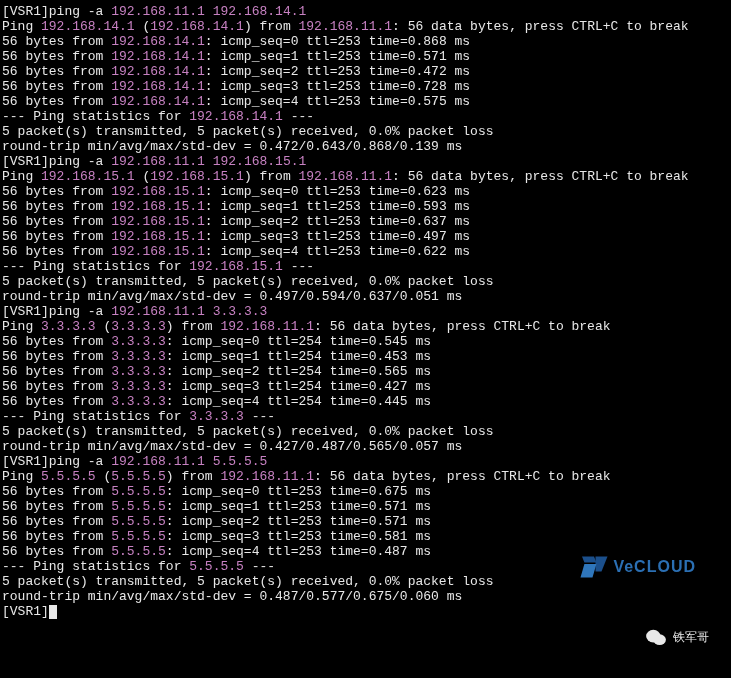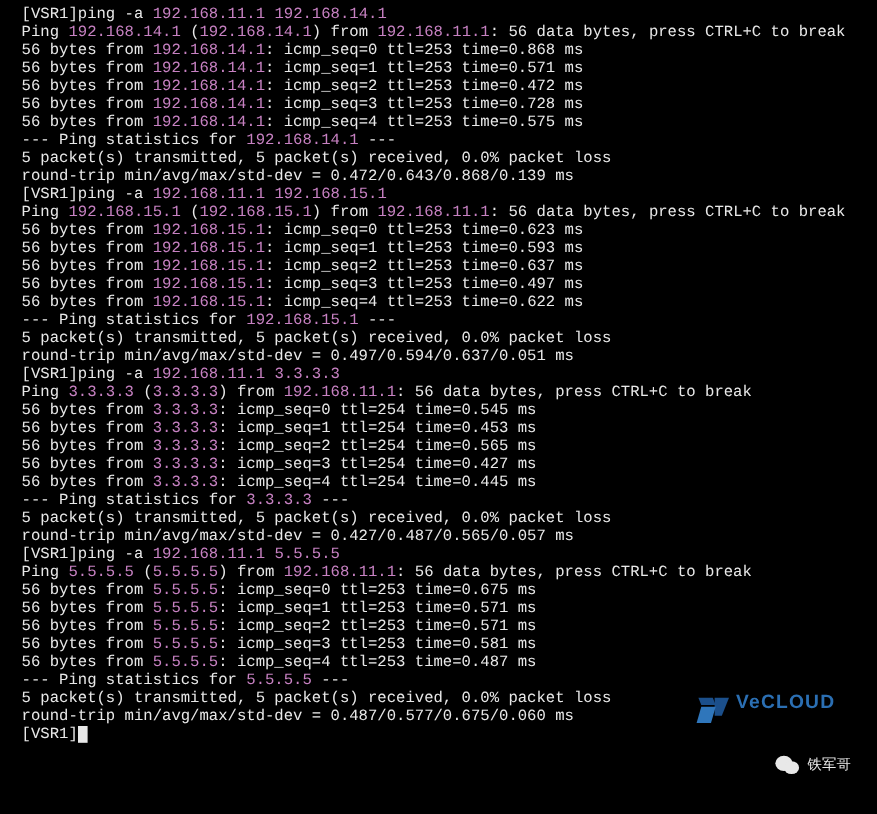--- a/index.html
+++ b/index.html
@@ -10,38 +10,38 @@
     height: 678px;
     overflow: hidden;
   }
   .terminal {
     font-family: Consolas, "Courier New", monospace;
     font-size: 13px;
     line-height: 15px;
     color: #e8e8e8;
     white-space: pre;
     letter-spacing: 0px;
-    padding: 4px 18px;
+    padding: 4px 2px;
     position: relative;
   }
   .p { color: #e8e8e8; }       
   .c { color: #c781c2; }       
   .cursor {
     display: inline-block;
     width: 8px;
     height: 14px;
     background: #e8e8e8;
     vertical-align: text-bottom;
   }
   .watermark-logo {
     position: absolute;
     right: 35px;
-    top: 577px;
+    top: 552px;
     display: flex;
-    align-items: flex-start;
+    align-items: center;
     color: #2b6fb3;
     font-family: Arial, sans-serif;
     font-weight: 700;
     font-size: 16px;
     letter-spacing: 1px;
   }
   .watermark-logo svg {
     width: 30px;
     height: 30px;
     margin-right: 4px;

